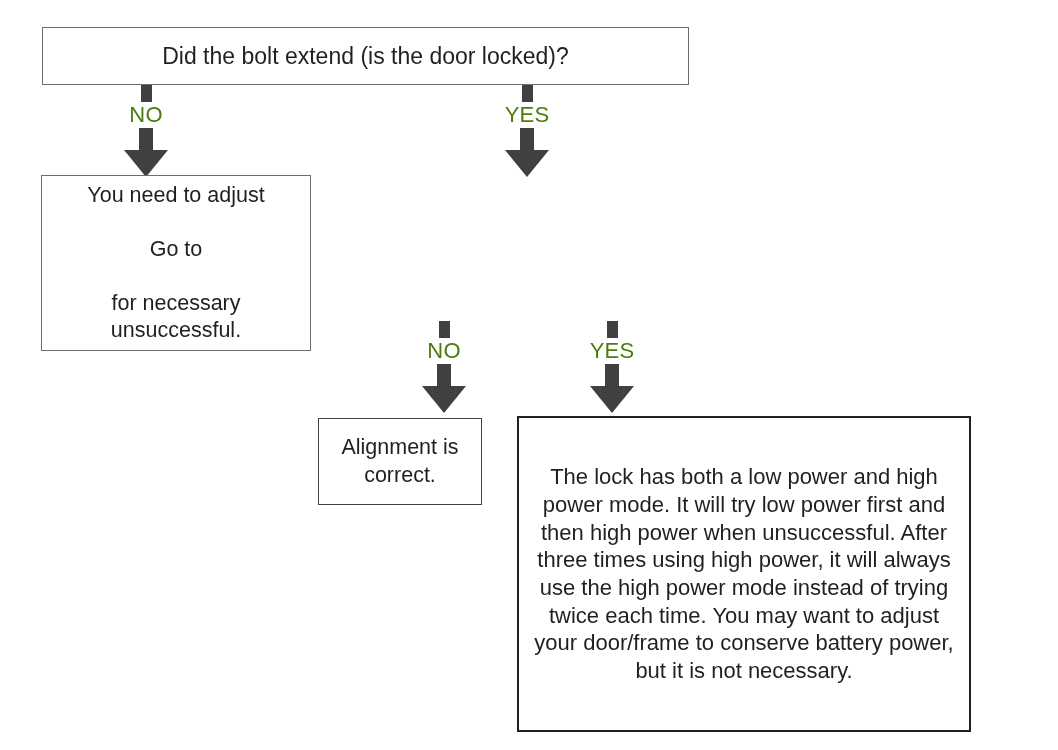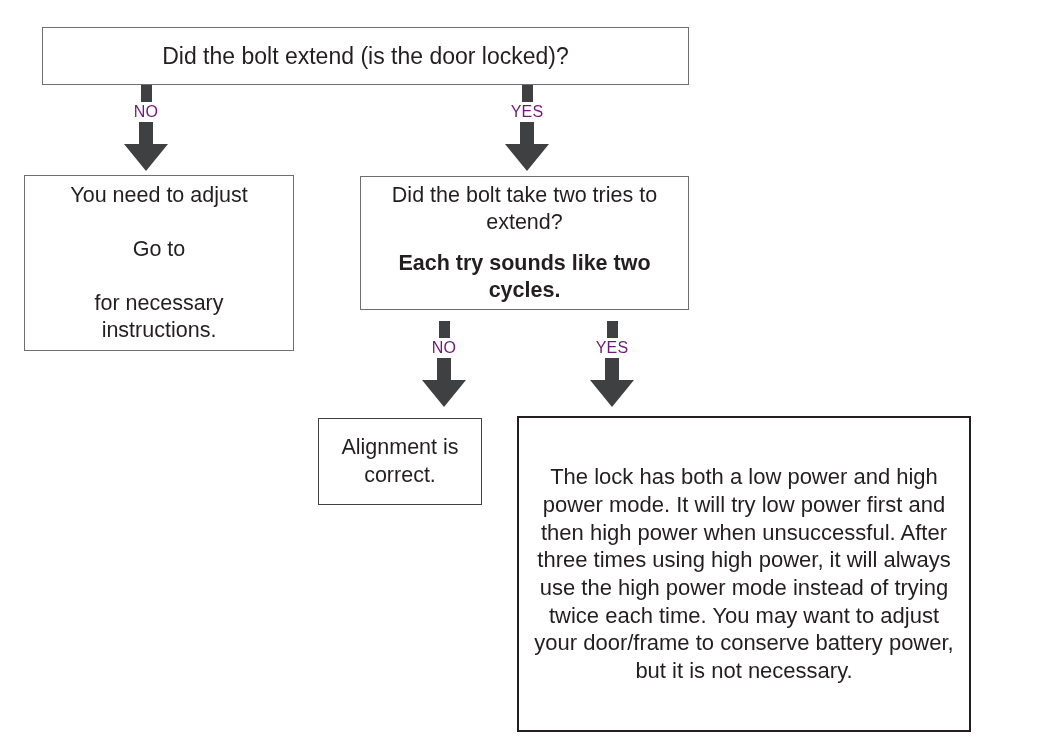--- a/index.html
+++ b/index.html
@@ -29,21 +29,21 @@
     align-items: center;
     justify-content: flex-start;
     text-align: center;
     line-height: 1.26;
     color: #231f20;
     font-weight: 400;
   }
   .node .inner { width: 100%; padding: 0 6px; box-sizing: border-box; }
 
   #node-top      { left: 42px;  top: 27px;  width: 647px; height: 58px;  font-size: 23px; border-color: #6d6e71; }
-  #node-adjust   { left: 24px;  top: 175px; width: 270px; height: 176px; font-size: 21.5px; border-color: #6d6e71; }
+  #node-adjust   { left: 41px;  top: 175px; width: 270px; height: 176px; font-size: 21.5px; border-color: #6d6e71; }
   #node-tries    { left: 360px; top: 176px; width: 329px; height: 134px; font-size: 21.5px; border-color: #6d6e71; }
   #node-aligned  { left: 318px; top: 418px; width: 164px; height: 87px;  font-size: 21.5px; border-color: #414042; }
   #node-power    { left: 517px; top: 416px; width: 454px; height: 316px; font-size: 22px;  border-color: #231f20; border-width: 2px; }
 
   .bold { font-weight: bold; }
   .gap  { display: block; height: 0.62em; }
 
   
   .arrow {
     position: absolute;
@@ -51,23 +51,23 @@
     display: flex;
     flex-direction: column;
     align-items: center;
   }
   .arrow .stub {
     width: 11px;
     height: 17px;
     background: #3f4042;
   }
   .arrow .alabel {
-    font-size: 16px;
+    font-size: 22px;
     line-height: 1;
-    color: #701a75;
+    color: #4d7c0f;
     margin: 2px 0 2px 0;
     letter-spacing: 0.2px;
   }
   .arrow .head { display: block; }
 
   #arrow-no-1   { left: 114px; top: 85px; }
   #arrow-yes-1  { left: 495px; top: 85px; }
   #arrow-no-2   { left: 412px; top: 321px; }
   #arrow-yes-2  { left: 580px; top: 321px; }
 </style>
@@ -96,31 +96,24 @@
     </svg>
   </div>
 
   <div class="node" id="node-adjust">
     <div class="inner">
       <span>You need to adjust</span><br>
       <br>
       <span>Go to</span><br>
       <br>
       <span>for necessary</span><br>
-      <span>instructions.</span>
+      <span>unsuccessful.</span>
     </div>
   </div>
 
-  <div class="node" id="node-tries">
-    <div class="inner">
-      <span>Did the bolt take two tries to extend?</span>
-      <span class="gap"></span>
-      <span class="bold">Each try sounds like two cycles.</span>
-    </div>
-  </div>
 
   <div class="arrow" id="arrow-no-2">
     <span class="stub"></span>
     <span class="alabel">NO</span>
     <svg class="head" width="64" height="50" viewBox="0 0 64 50">
       <polygon points="25,0 39,0 39,22 54,22 32,49 10,22 25,22" fill="#3f4042"></polygon>
     </svg>
   </div>
 
   <div class="arrow" id="arrow-yes-2">

